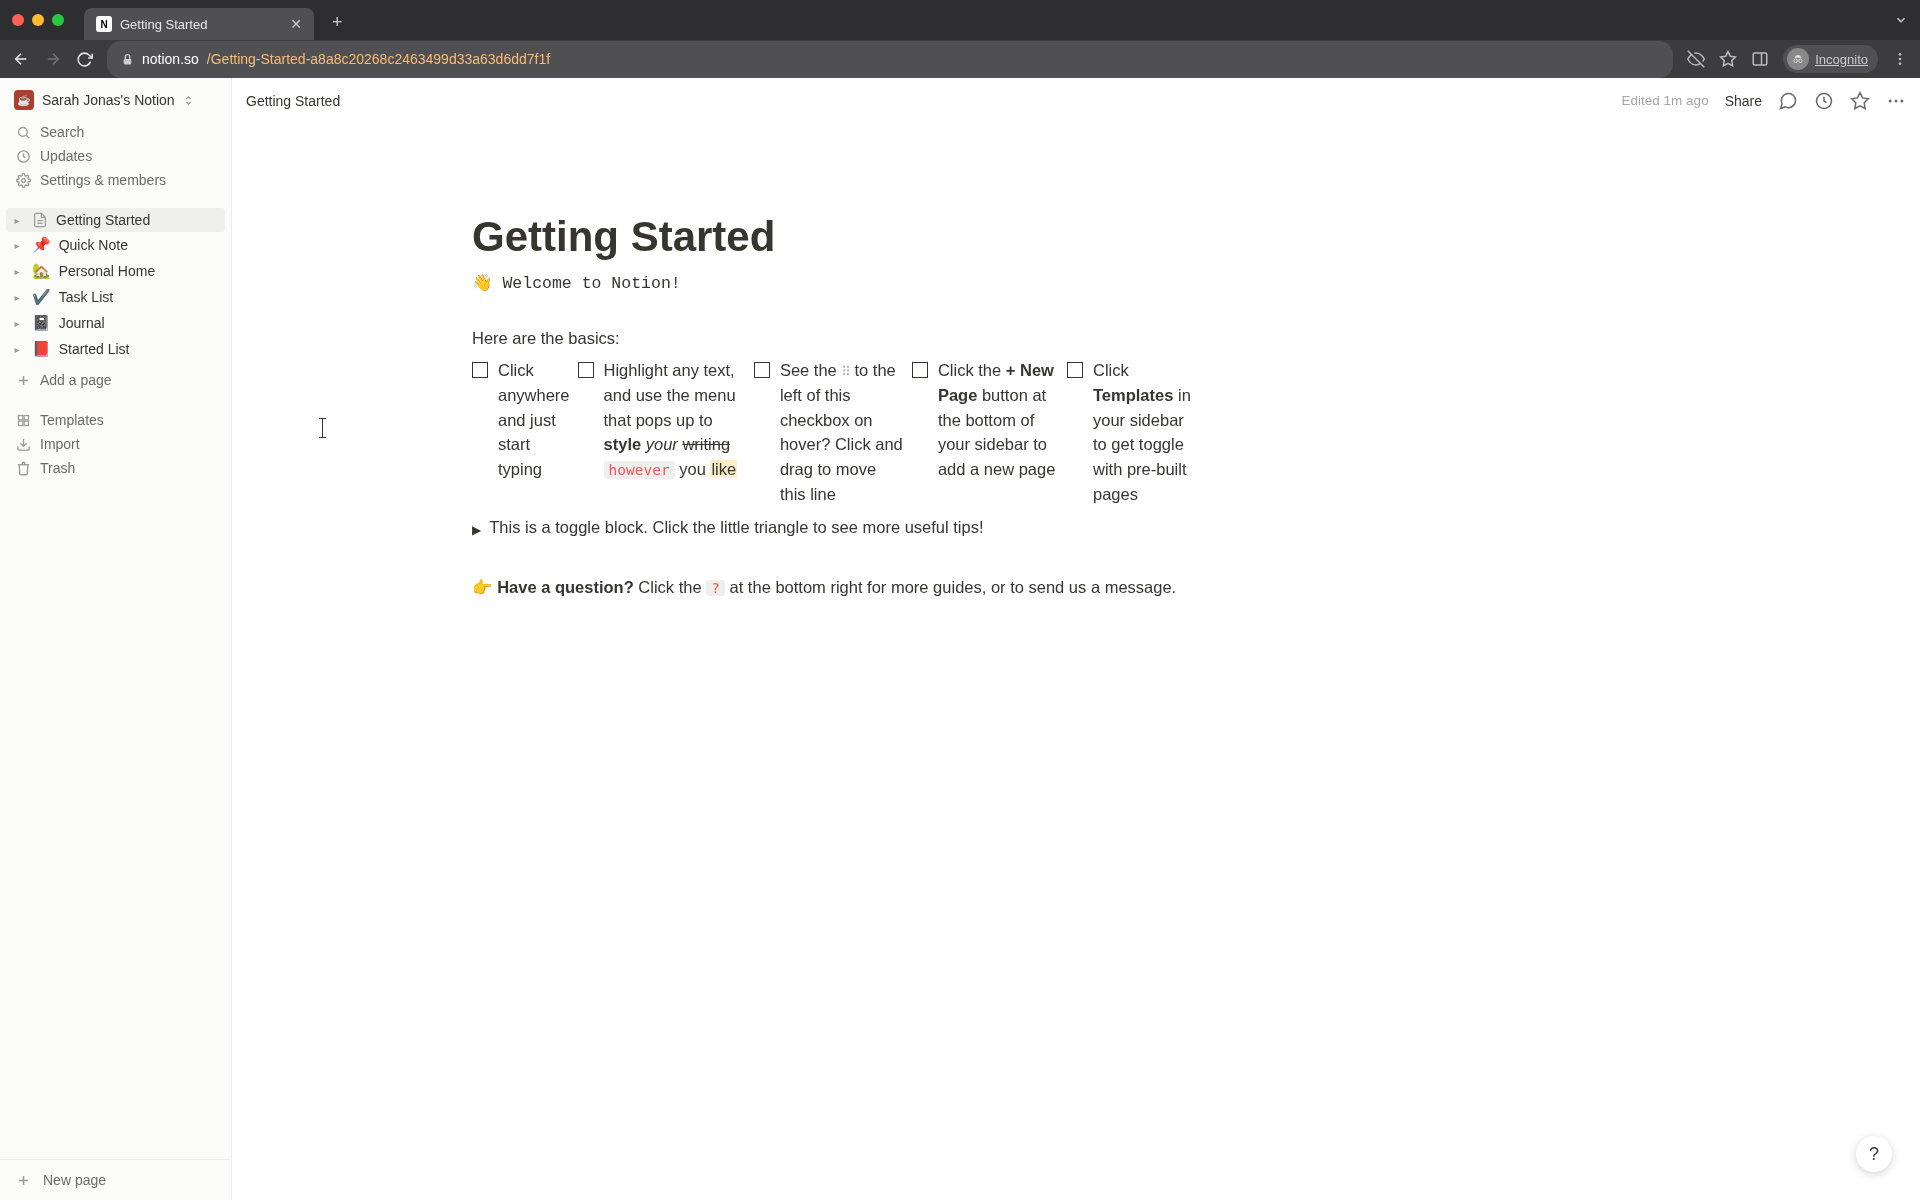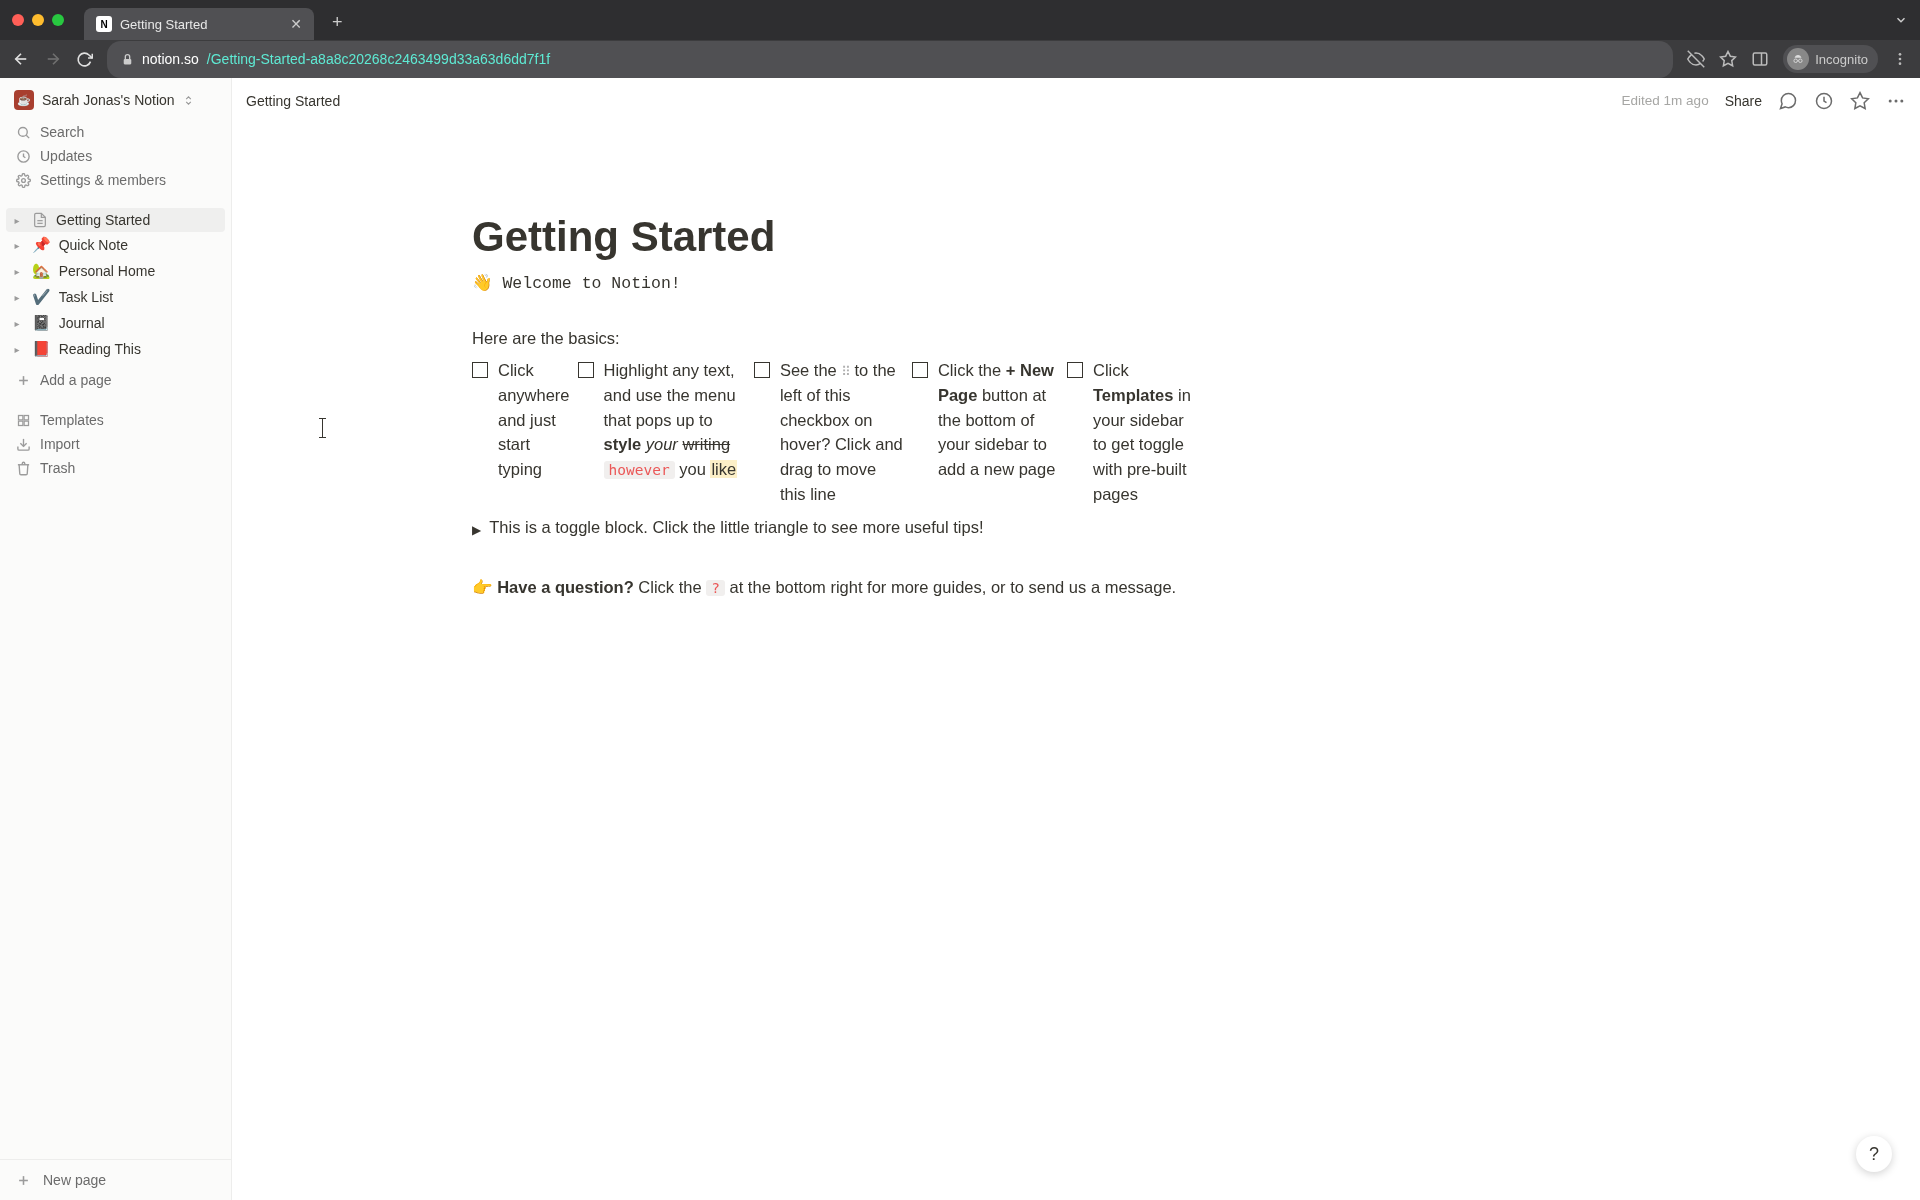--- a/index.html
+++ b/index.html
@@ -66,26 +66,27 @@
     height: 37px;
     border-radius: 14px;
     display: flex;
     align-items: center;
     padding: 0 14px;
     gap: 8px;
     font-size: 14px;
     color: #e8e8e8;
   }
   .url-bar .domain { color: #fff; }
-  .url-bar .path { color: #5eead4; }
+  .url-bar .path { color: #fdba74; }
   .toolbar-icons { display: flex; align-items: center; gap: 14px; }
   .incognito-badge {
     display: flex; align-items: center; gap: 6px;
     background: #505053; border-radius: 14px; padding: 3px 10px 3px 4px;
     font-size: 13px;
+    text-decoration: underline;
   }
   .incognito-avatar {
     width: 22px; height: 22px; border-radius: 50%;
     background: #888; display: flex; align-items: center; justify-content: center;
   }
 
   
   .app {
     display: flex;
     height: calc(1200px - 78px);
@@ -409,21 +410,21 @@
           <span>Task List</span>
         </div>
         <div class="side-item page">
           <span class="disclosure">▸</span>
           <span class="page-emoji">📓</span>
           <span>Journal</span>
         </div>
         <div class="side-item page">
           <span class="disclosure">▸</span>
           <span class="page-emoji">📕</span>
-          <span>Reading This</span>
+          <span>Started List</span>
         </div>
       </div>
 
     <div class="side-section" style="margin-top:2px">
       <div class="side-item">
         <span class="icon">
           <svg width="15" height="15" viewBox="0 0 24 24" fill="none" stroke="currentColor" stroke-width="2.5">
               <line x1="12" y1="5" x2="12" y2="19"></line>
               <line x1="5" y1="12" x2="19" y2="12"></line>
             </svg>

